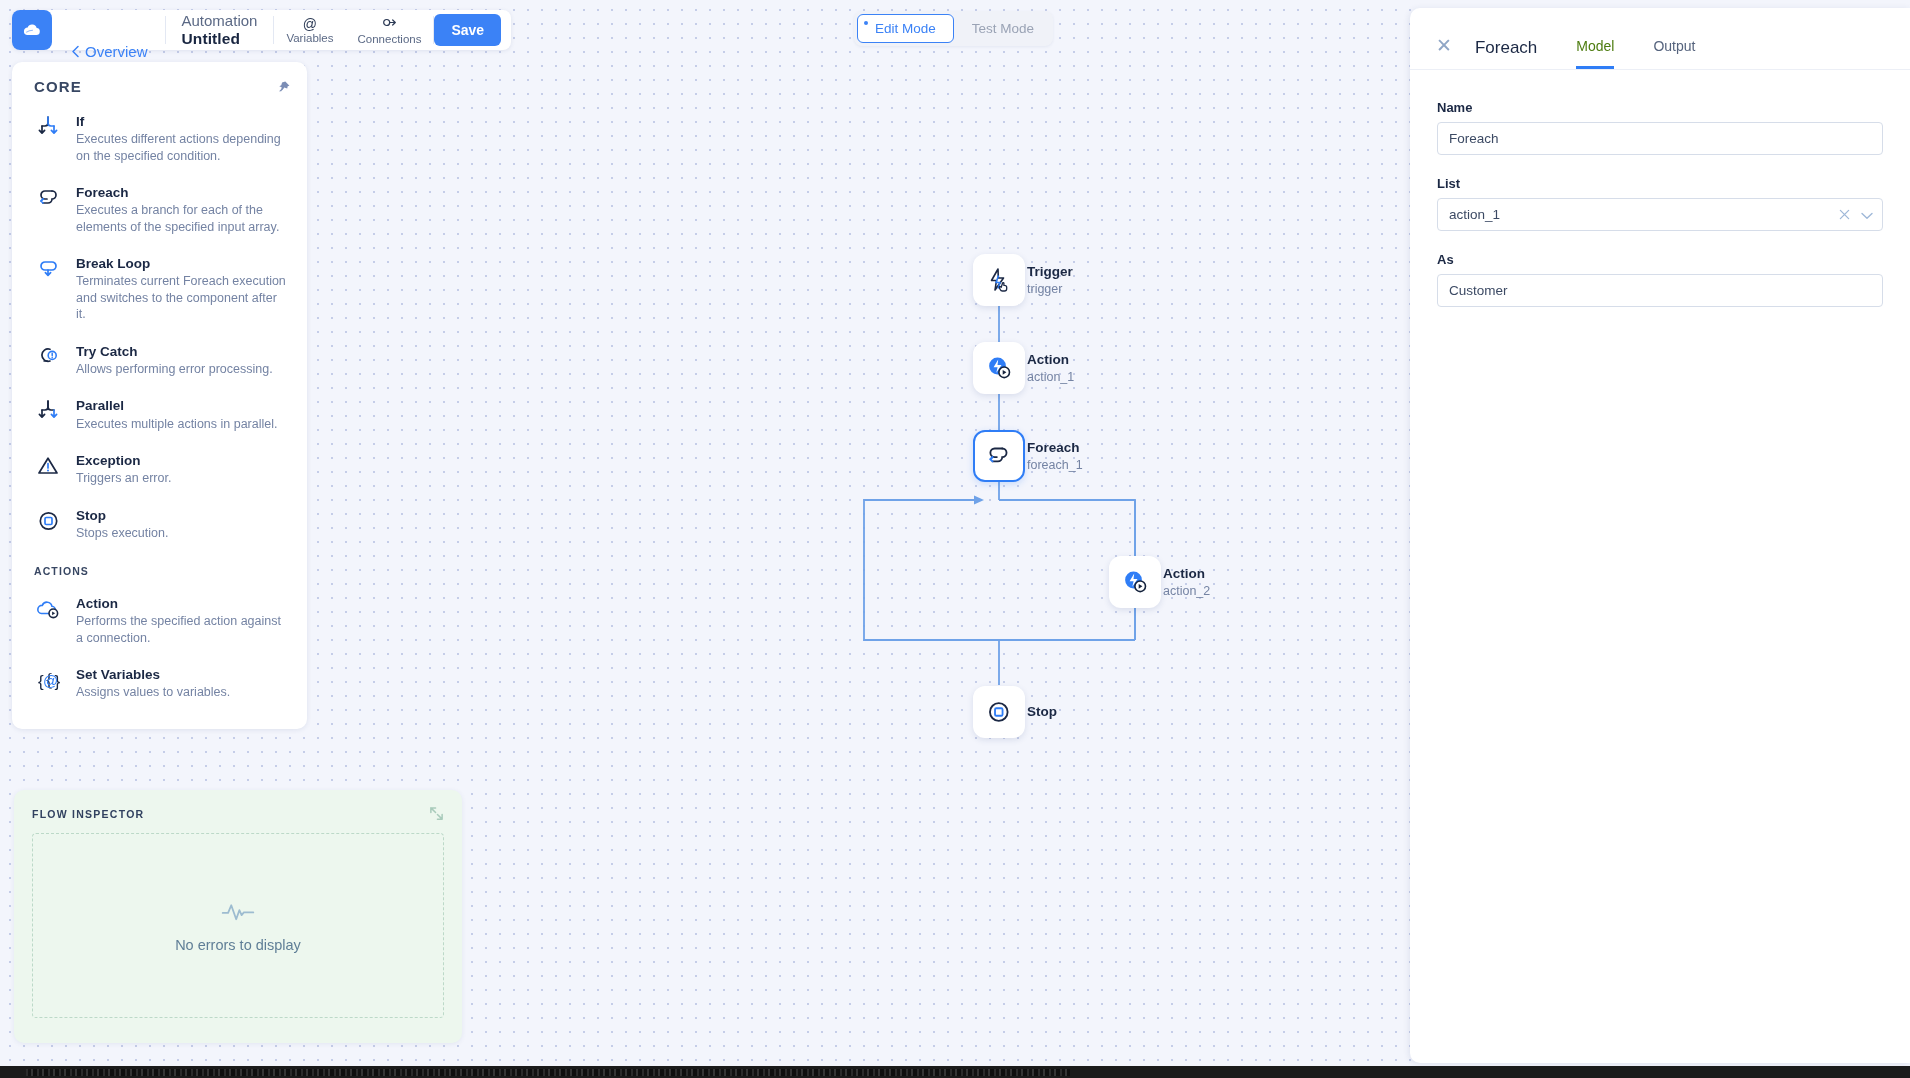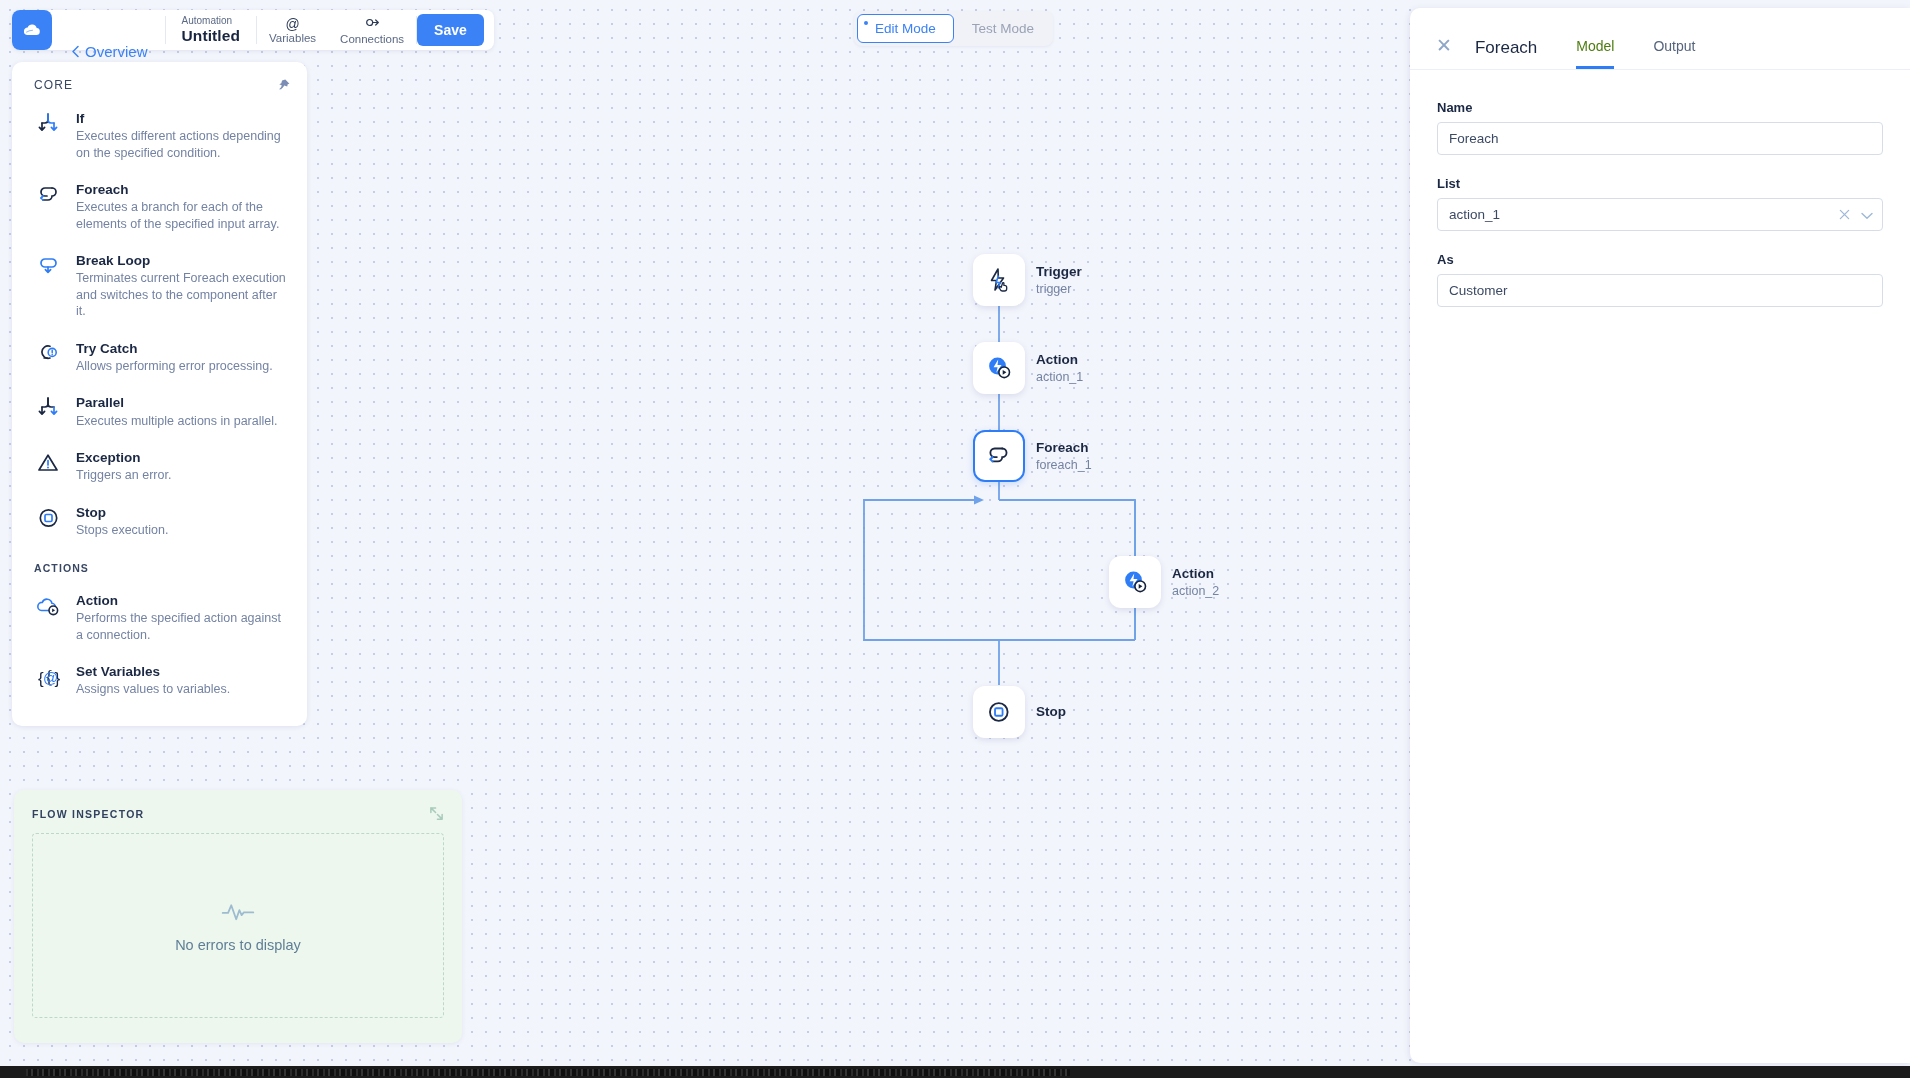--- a/index.html
+++ b/index.html
@@ -37,21 +37,21 @@
   }
   .tb-back {
     display: flex; align-items: center; gap: 5px;
     padding: 0 17px 0 19px;
     color: #3b82f6; font-size: 15px;
     cursor: pointer;
     margin-top: 42px;
   }
   .tb-sep { width:1px; height: 28px; background:#e3e8f3; flex:none; }
   .tb-title { padding: 0 16px; line-height: 1.15; }
-  .tb-title .sm { font-size: 10px; color:#5b6985; }
+  .tb-title .sm { font-size: 15px; color:#5b6985; }
   .tb-title .bg { font-size: 15.5px; color:#182540; font-weight: 700; letter-spacing:.1px; }
   .tb-item {
     display:flex; flex-direction: column; align-items:center; justify-content:center;
     padding: 0 12px; color:#5b6985; font-size: 11.5px; gap:1px; cursor:pointer;
   }
   .tb-item .gl { font-size: 14px; color:#2c3a55; line-height:14px; }
   .save-btn {
     margin-left: 0;
     background: #3b82f6; color:#fff;
     font-size: 14px; font-weight: 700;
@@ -89,21 +89,21 @@
     background:#fff;
     border-radius: 10px;
     box-shadow: 0 1px 5px rgba(35,60,120,0.10);
     padding: 14px 0 20px 0;
   }
   .pal-head {
     display:flex; align-items:center; justify-content:space-between;
     padding: 2px 16px 6px 22px;
   }
   .pal-head .lbl {
-    font-size: 12px; letter-spacing: 1.1px; font-weight:400; color:#384763;
+    font-size: 15px; letter-spacing: 1.1px; font-weight:700; color:#384763;
   }
   .pin-icon { color:#7b8db5; cursor:pointer; display:flex; }
   .sec-label {
     font-size: 10.5px; letter-spacing: 1.1px; font-weight:700; color:#384763;
     padding: 16px 22px 6px 22px;
   }
   .pal-item {
     display:flex; gap: 12px; padding: 8px 18px 8px 22px; cursor: grab;
     align-items: flex-start;
   }
@@ -131,21 +131,21 @@
     border: 1.5px dashed #bcd9c8;
     border-radius: 4px;
     display:flex; flex-direction:column; align-items:center; justify-content:center;
     gap: 8px;
   }
   .insp-body .msg { font-size: 14.5px; color:#5f7e96; }
 
   
   .node {
     position:absolute;
-    display:flex; align-items:center; gap: 11px;
+    display:flex; align-items:center; gap: 2px;
   }
   .node-box {
     width: 52px; height: 52px;
     background:#fff; border-radius: 12px;
     box-shadow: 0 2px 6px rgba(35,60,120,0.13);
     display:flex; align-items:center; justify-content:center;
     flex:none; cursor:pointer;
   }
   .node-box.selected { border: 2px solid #2f7df6; box-shadow: 0 2px 7px rgba(47,125,246,0.22); }
   .node-lbl { line-height:1.28; white-space:nowrap; }

